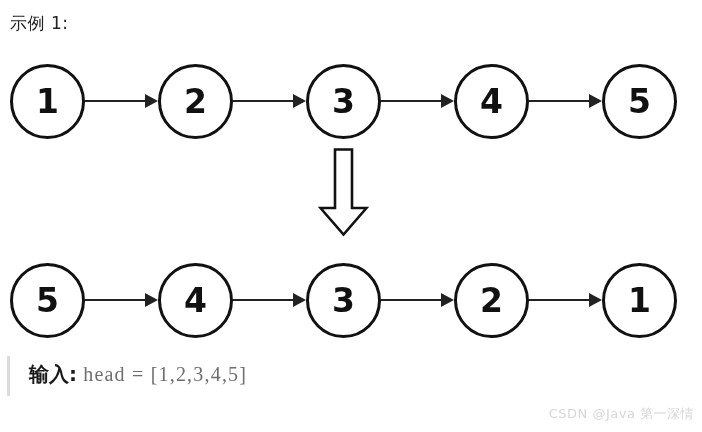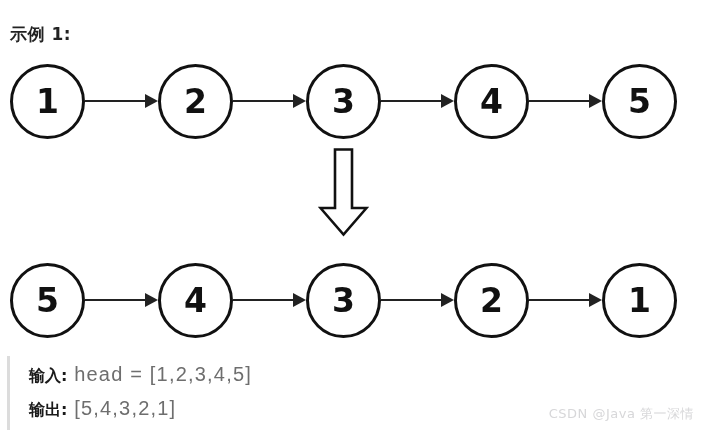--- a/index.html
+++ b/index.html
@@ -12,23 +12,23 @@
     height: 432px;
     position: relative;
     overflow: hidden;
     font-family: "DejaVu Sans", "Liberation Sans", sans-serif;
   }
 
   
   .example-title {
     position: absolute;
     left: 10px;
-    top: 23px;
+    top: 12px;
     font-size: 17px;
-    font-weight: bold;
+    font-weight: normal;
     color: #222222;
     letter-spacing: 0.5px;
   }
 
   
   .list-row {
     position: absolute;
     left: 10px;
     display: flex;
     align-items: center;
@@ -88,26 +88,26 @@
     top: 356px;
     width: 600px;
     border-left: 3px solid #dcdcdc;
     padding: 2px 0 4px 19px;
   }
   .io-line {
     line-height: 33px;
     white-space: pre;
   }
   .io-label {
-    font-size: 16px;
+    font-size: 20px;
     font-weight: bold;
     color: #1a1a1a;
   }
   .io-value {
-    font-family: Liberation Sans, sans-serif;
+    font-family: Liberation Serif, serif;
     font-size: 20px;
     color: #6e6e6e;
     letter-spacing: 1.2px;
   }
 
   
   .watermark {
     position: absolute;
     right: 8px;
     top: 405px;
@@ -170,16 +170,15 @@
     <div class="node">2</div>
     <div class="h-arrow">
       <div class="h-line"></div>
       <div class="h-head"></div>
     </div>
     <div class="node">1</div>
   </div>
 
 <div class="io-block">
   <div class="io-line"><span class="io-label">输入:</span><span class="io-value"> </span><span class="io-value">head = [1,2,3,4,5]</span></div>
-  <div class="io-line"><span class="io-label">输出:</span><span class="io-value"> </span><span class="io-value">[5,4,3,2,1]</span></div>
 </div>
 
 <div class="watermark">CSDN @Java 第一深情</div>
 
 </body></html>

